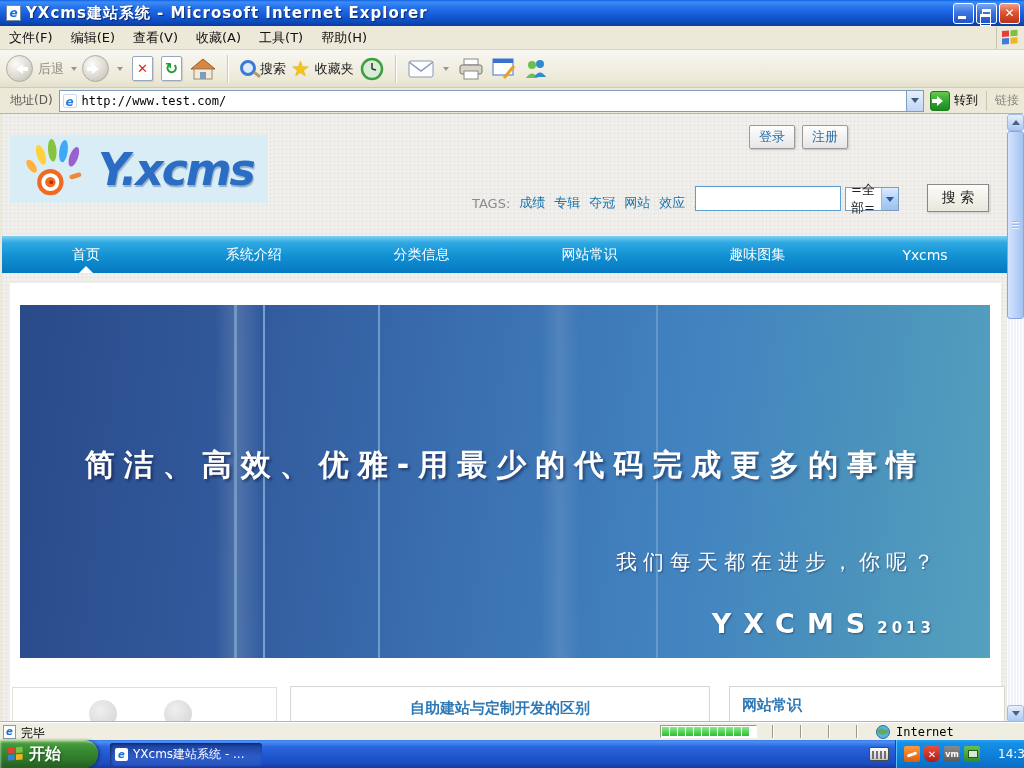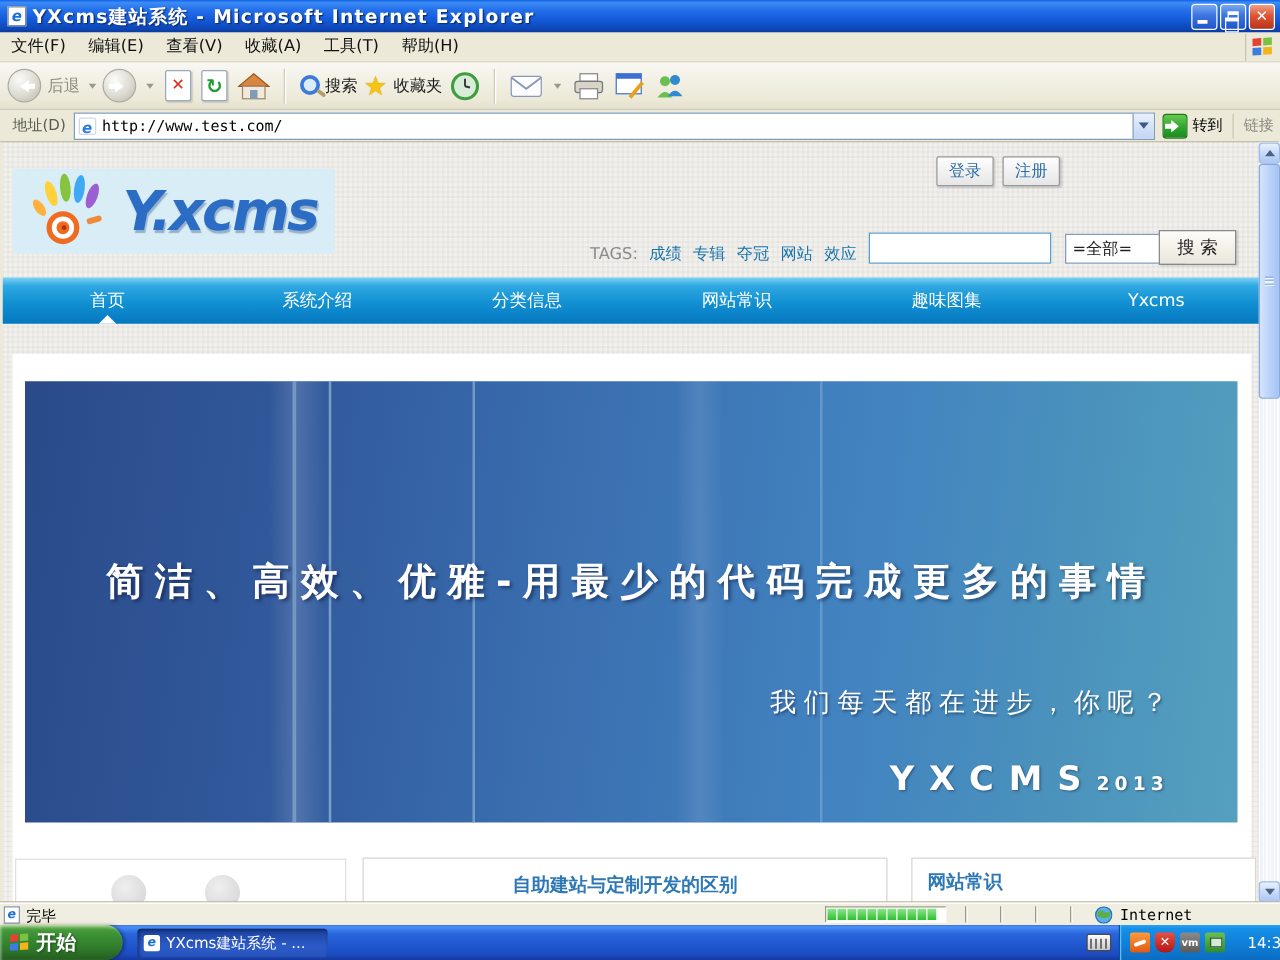--- a/index.html
+++ b/index.html
@@ -94,32 +94,32 @@
   .auth-btn{position:absolute;top:11px;width:46px;height:24px;border:1px solid #9a9a9a;border-radius:2px;
     background:linear-gradient(180deg,#fefefe,#e6e6e6);color:#2d6da3;font-size:13px;
     display:flex;align-items:center;justify-content:center;box-shadow:1px 1px 2px rgba(0,0,0,.18);}
   .btn-login{left:747px;}
   .btn-register{left:800px;}
   .tags-row{position:absolute;left:470px;top:80px;font-size:13px;color:#8a8a8a;display:flex;align-items:center;}
   .tag-link{color:#1a75ad;margin-left:9px;}
   .tags-more{color:#9a9a9a;margin-left:8px;}
   .search-input{position:absolute;left:693px;top:72px;width:146px;height:25px;border:1px solid #5ba0d0;
     background:#fff;outline:none;font-size:13px;padding:0 4px;}
-  .search-select{position:absolute;left:843px;top:73px;width:96px;height:24px;border:1px solid #7f9db9;
-    background:#fff;display:flex;align-items:center;font-size:13px;color:#222;margin-left:7px;}
+  .search-select{position:absolute;left:843px;top:73px;width:54px;height:24px;border:1px solid #7f9db9;
+    background:#fff;display:flex;align-items:center;font-size:13px;color:#222;}
   .search-select .val{flex:1;padding-left:5px;}
   .sel-btn{width:17px;height:22px;background:linear-gradient(180deg,#dcebfd 0%,#b4d2f8 50%,#9cc0f0 100%);
     border-left:1px solid #9db9e4;display:flex;align-items:center;justify-content:center;}
   .sel-btn::after{content:"";border-left:4px solid transparent;border-right:4px solid transparent;border-top:5px solid #2a5a9a;}
   .search-btn{position:absolute;left:925px;top:70px;width:62px;height:28px;border:1px solid #8a8a8a;
     background:linear-gradient(180deg,#fdfcf8,#e9e6db);font-size:14px;color:#222;
     display:flex;align-items:center;justify-content:center;box-shadow:1px 1px 2px rgba(0,0,0,.15);}
 
   
-  .navbar{position:absolute;left:0;top:108px;width:1007px;height:37px;
+  .navbar{position:absolute;left:0;top:122px;width:1007px;height:37px;
     background:linear-gradient(180deg,#7dd2f4 0%,#2fa8e2 18%,#1190d2 55%,#0678c0 100%);
     display:flex;}
   .nav-item{flex:1;display:flex;align-items:center;justify-content:center;color:#fff;font-size:14px;position:relative;}
   .nav-tri{position:absolute;left:50%;bottom:0;margin-left:-7px;width:0;height:0;
     border-left:7px solid transparent;border-right:7px solid transparent;border-bottom:7px solid #fff;}
 
   
   .content-panel{position:absolute;left:8px;top:169px;width:991px;height:440px;background:#fff;}
   .banner{position:absolute;left:18px;top:191px;width:970px;height:353px;overflow:hidden;
     background:linear-gradient(97deg,#2a4a89 0%,#31599b 22%,#3a6fb0 45%,#4283c0 68%,#4b93bc 86%,#55a0bf 100%);}

